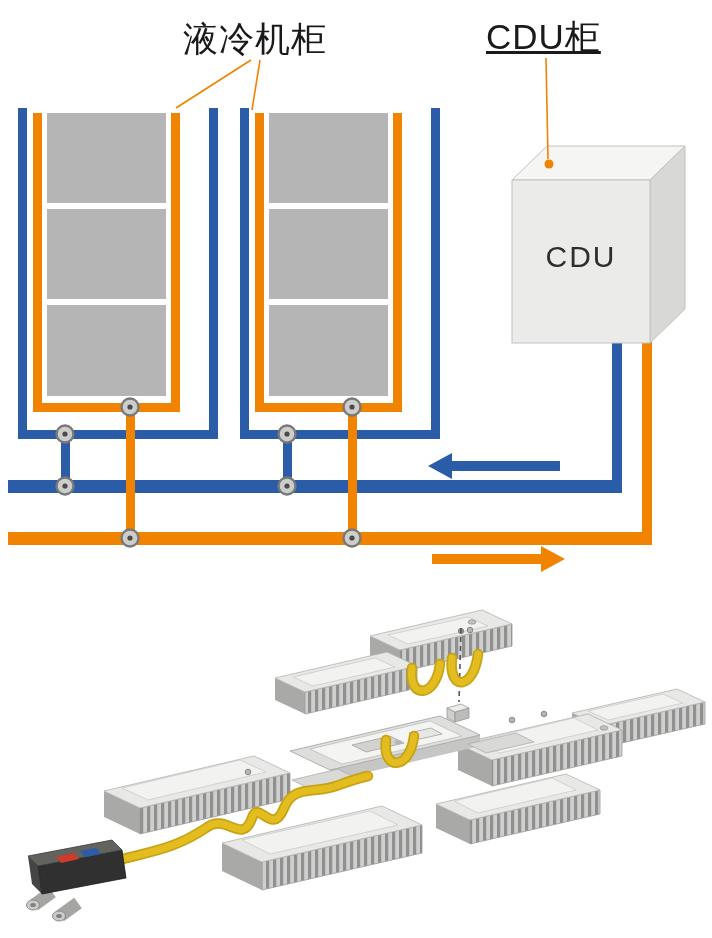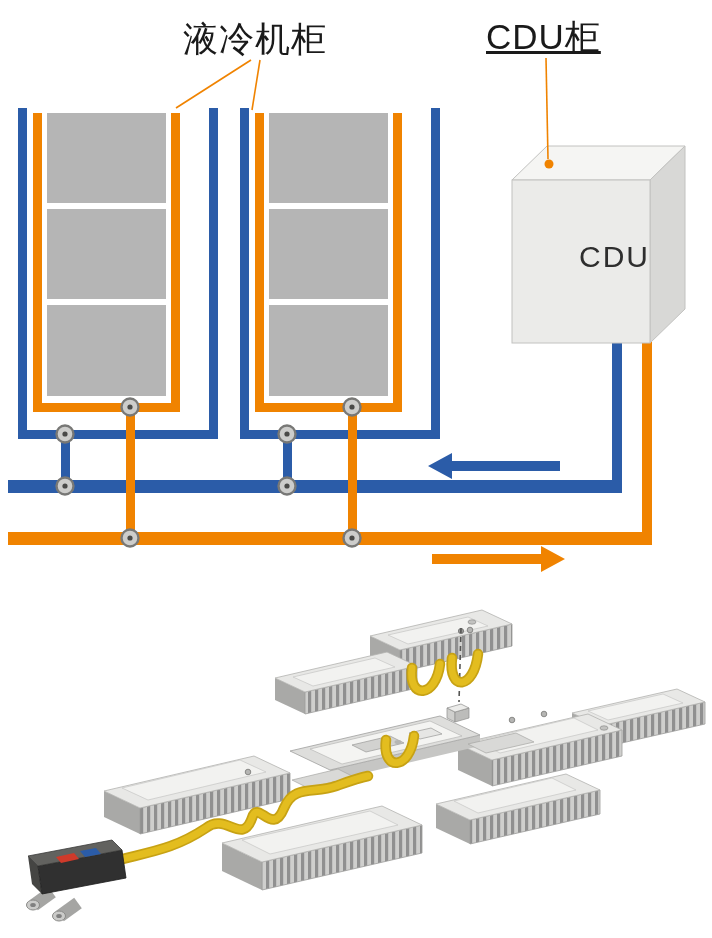--- a/index.html
+++ b/index.html
@@ -2,21 +2,21 @@
 <html><head>
 <meta charset="utf-8">
 <style>
   html,body{margin:0;padding:0;background:#ffffff;}
   .canvas{
     position:relative;width:712px;height:938px;background:#ffffff;overflow:hidden;
     font-family:"Liberation Sans",sans-serif;
   }
   .lbl{position:absolute;color:#1a1a1a;font-size:35px;letter-spacing:1px;white-space:nowrap;}
   .cdu-face-text{
-    position:absolute;left:512px;top:240px;width:138px;text-align:right;
+    position:absolute;left:512px;top:240px;width:138px;text-align:center;
     font-size:30px;color:#2e2e2e;letter-spacing:2px;
   }
   svg{position:absolute;left:0;top:0;}
 </style>
 </head>
 <body>
 
 <div class="canvas">
 
   <svg width="712" height="938" viewBox="0 0 712 938">

